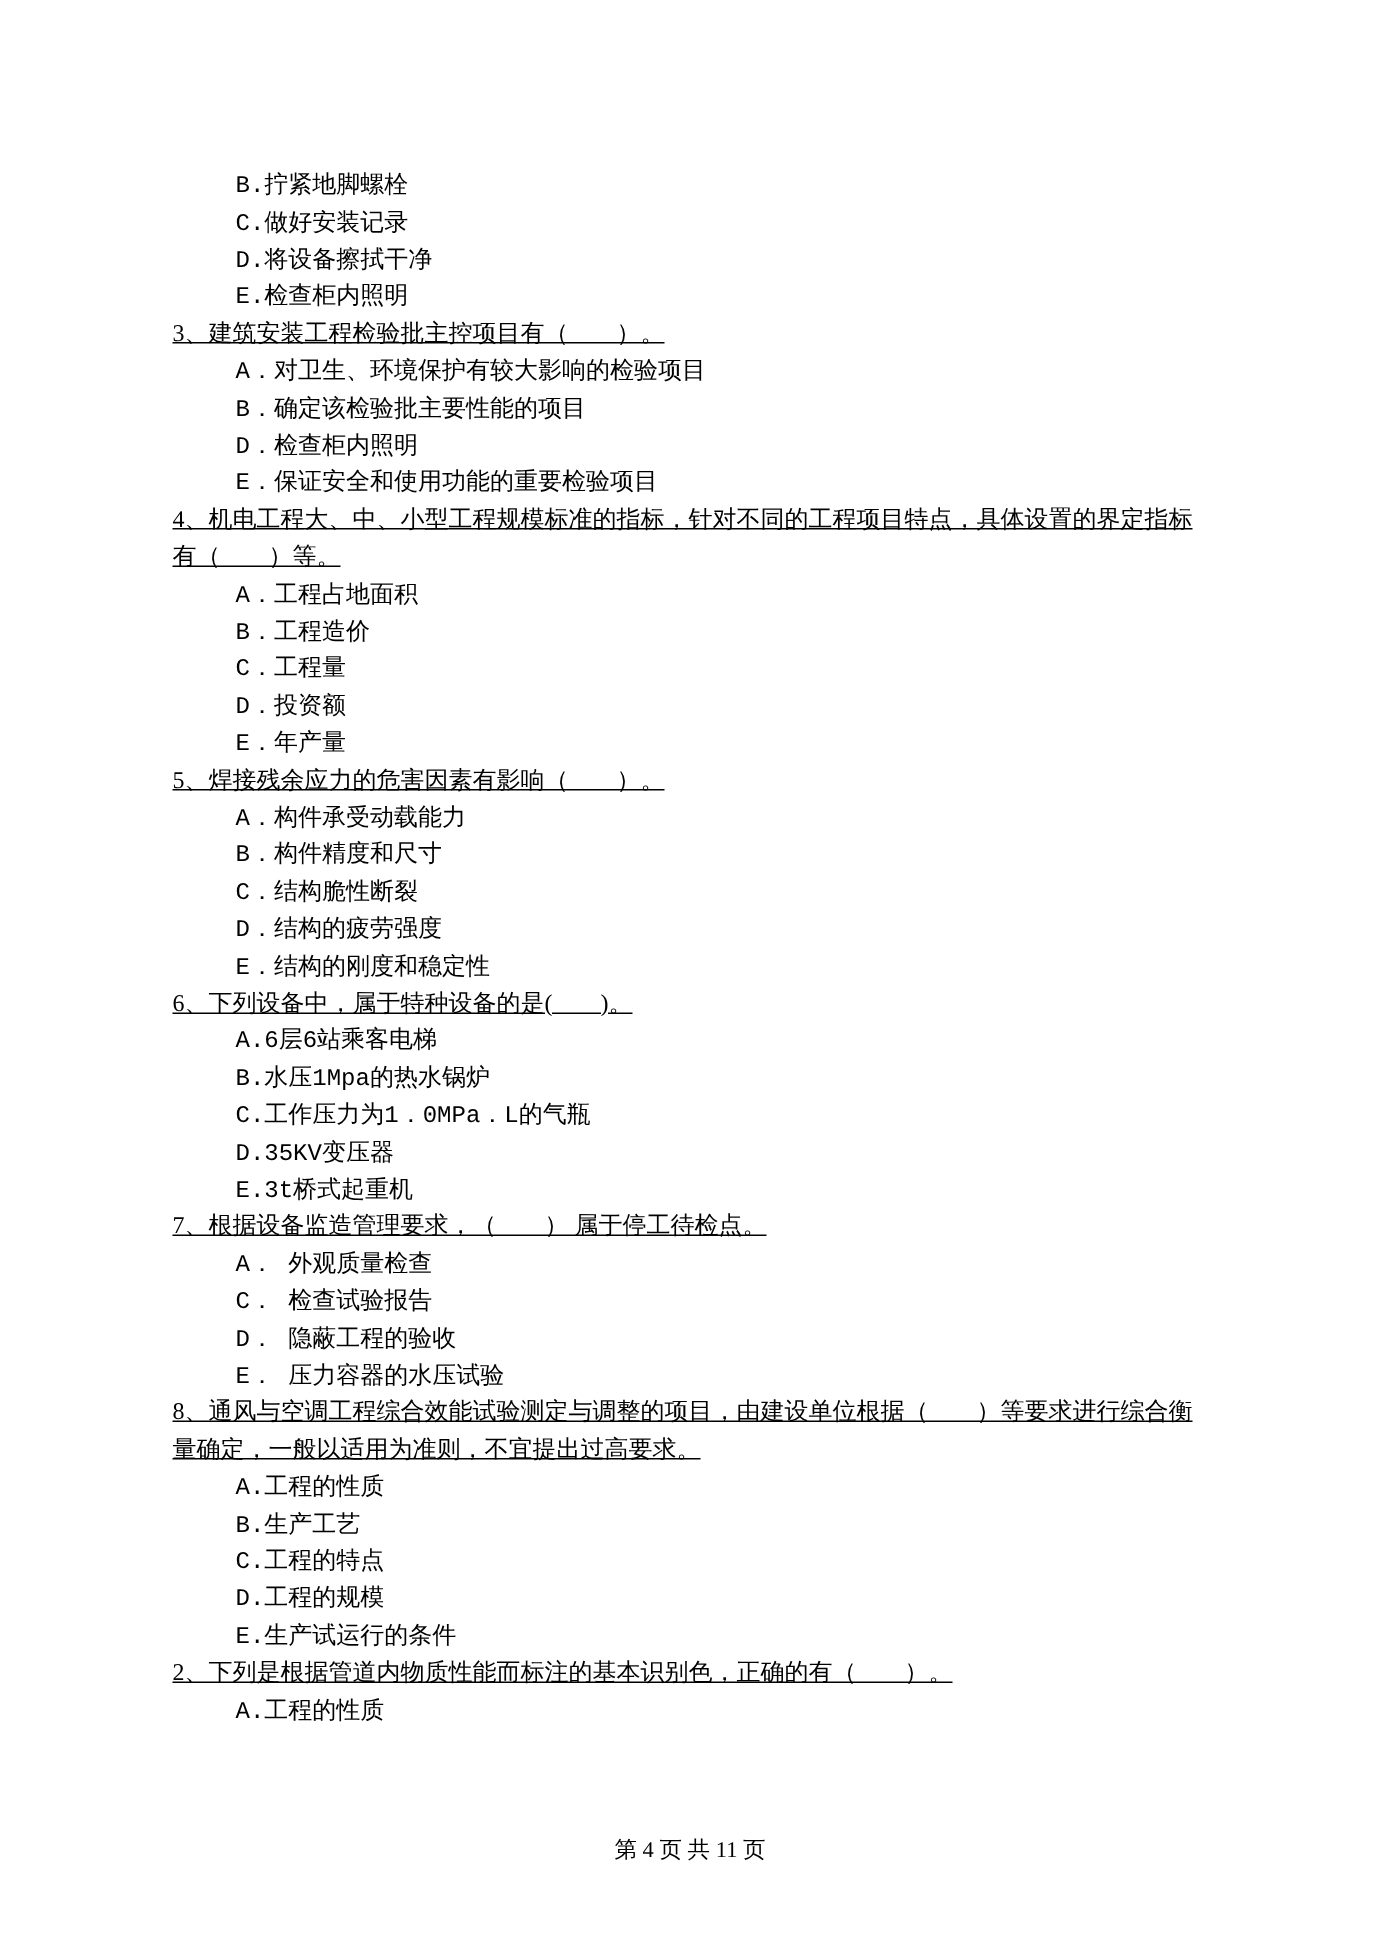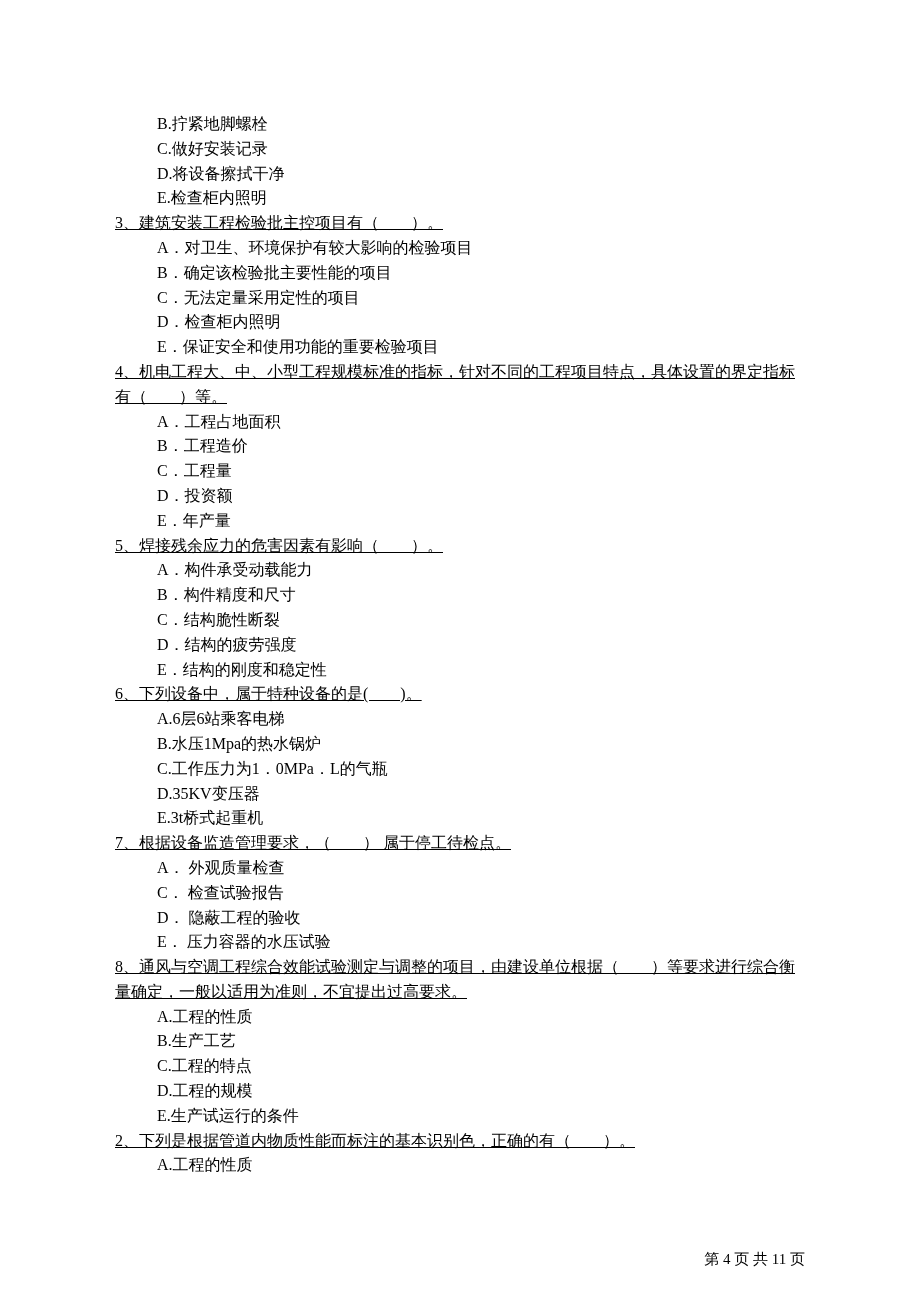--- a/index.html
+++ b/index.html
@@ -14,45 +14,45 @@
     color: #000;
     line-height: 1.55;
   }
   .page {
     padding: 112px 115px 60px 115px;
     box-sizing: border-box;
     width: 920px;
   }
   .option {
     padding-left: 42px;
+    font-family: Liberation Mono, monospace;
   }
   .question {
     padding-left: 0;
     text-decoration: underline;
   }
   .footer {
-    text-align: right;
+    text-align: center;
     font-size: 15px;
     padding-top: 70px;
   }
 </style>
 </head>
 <body>
 
 <div class="page">
 
   <div class="option">B.拧紧地脚螺栓</div>
   <div class="option">C.做好安装记录</div>
   <div class="option">D.将设备擦拭干净</div>
   <div class="option">E.检查柜内照明</div>
 
   <div class="question">3、建筑安装工程检验批主控项目有（　　）。</div>
   <div class="option">A．对卫生、环境保护有较大影响的检验项目</div>
   <div class="option">B．确定该检验批主要性能的项目</div>
-  <div class="option">C．无法定量采用定性的项目</div>
   <div class="option">D．检查柜内照明</div>
   <div class="option">E．保证安全和使用功能的重要检验项目</div>
 
   <div class="question">4、机电工程大、中、小型工程规模标准的指标，针对不同的工程项目特点，具体设置的界定指标有（　　）等。</div>
   <div class="option">A．工程占地面积</div>
   <div class="option">B．工程造价</div>
   <div class="option">C．工程量</div>
   <div class="option">D．投资额</div>
   <div class="option">E．年产量</div>
 

